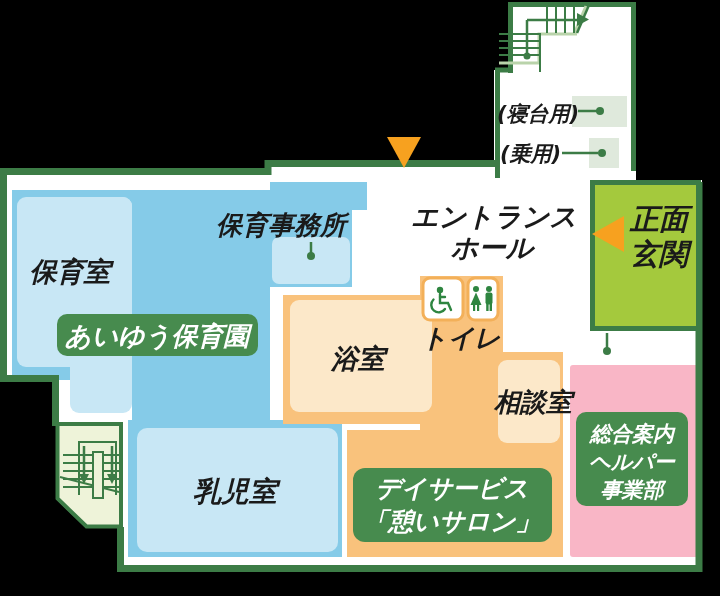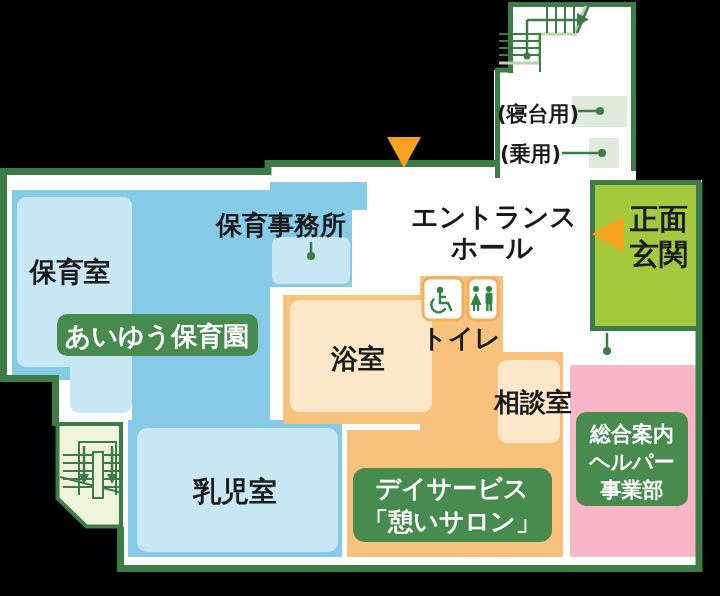--- a/index.html
+++ b/index.html
@@ -1,16 +1,16 @@
 <!DOCTYPE html>
 <html><head>
 <meta charset="utf-8">
 <style>
   html,body{margin:0;padding:0;background:#000;}
-  .stage{position:relative;width:720px;height:596px;background:#000;overflow:hidden;}
+  .stage{position:relative;width:720px;height:596px;background:#000;overflow:hidden;font-style:italic;}
   svg{display:block;}
   text{font-family:"DejaVu Sans","Liberation Sans",sans-serif;font-weight:bold;}
   .room-text{fill:#1a1a1a;}
   .label-text{fill:#ffffff;}
   .note-text{fill:#1a1a1a;}
 </style>
 </head>
 <body>
 
 <div class="stage">

